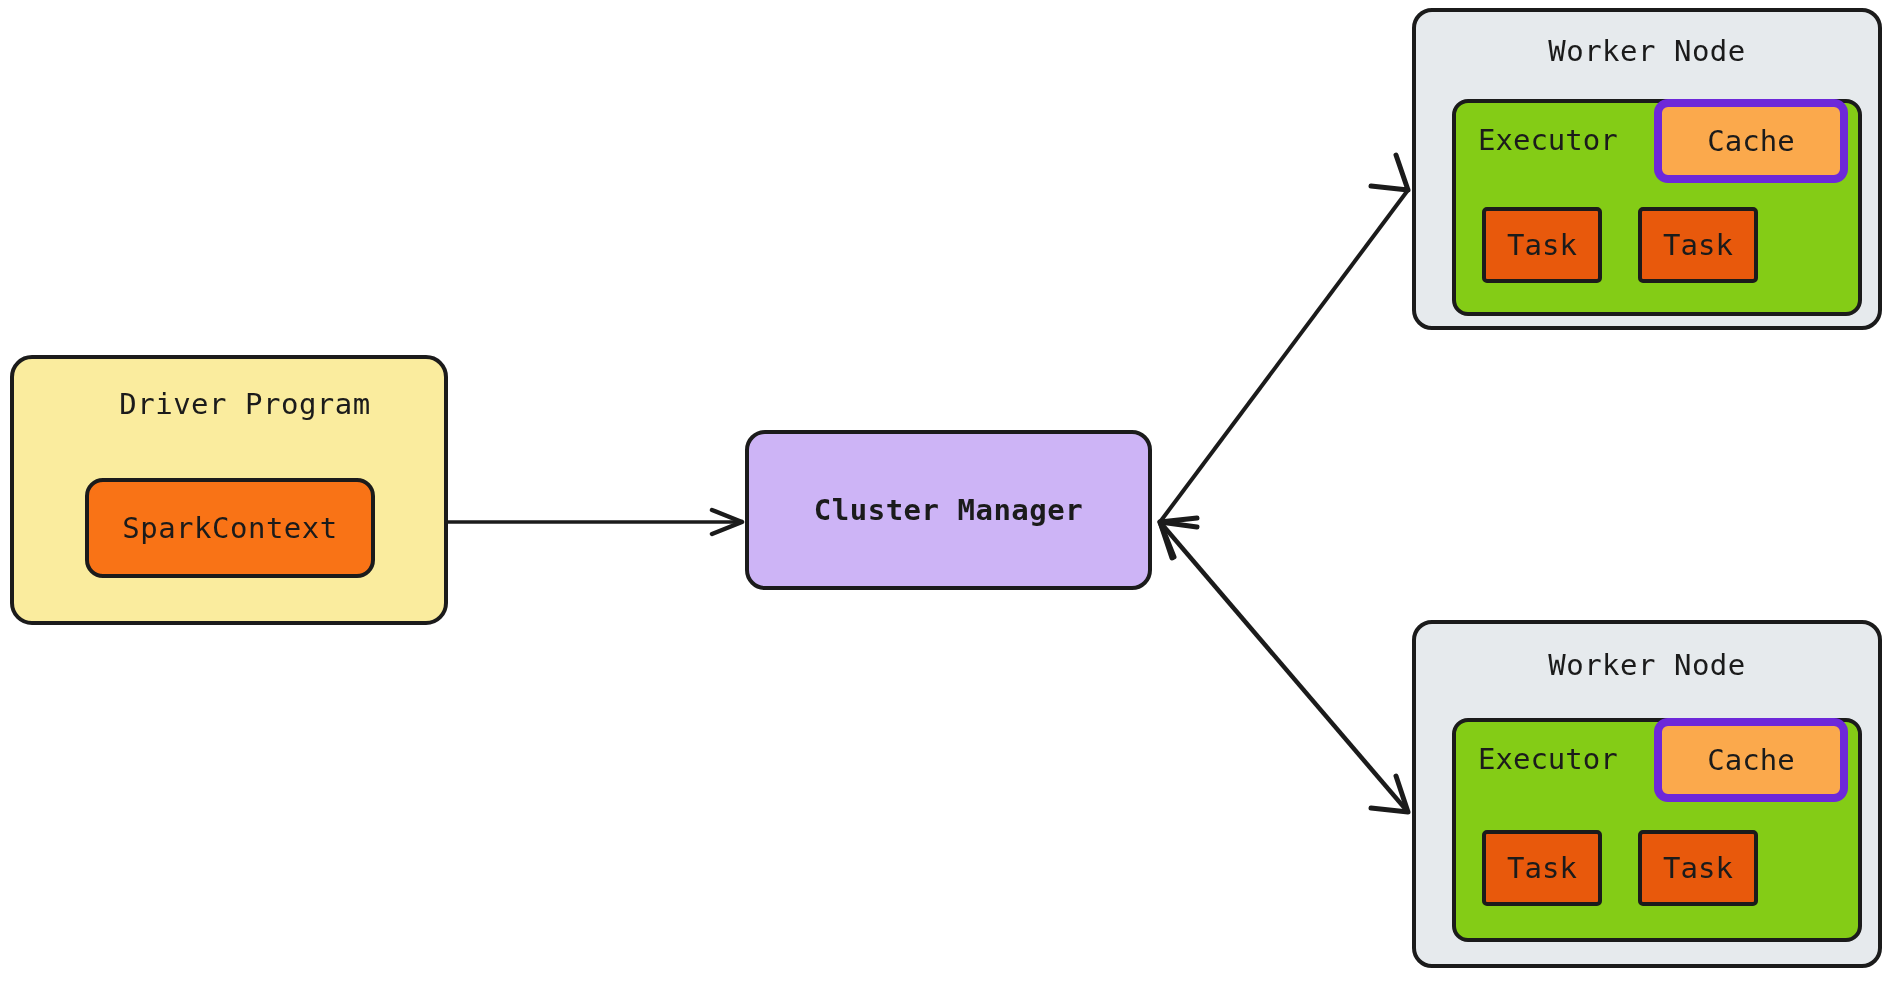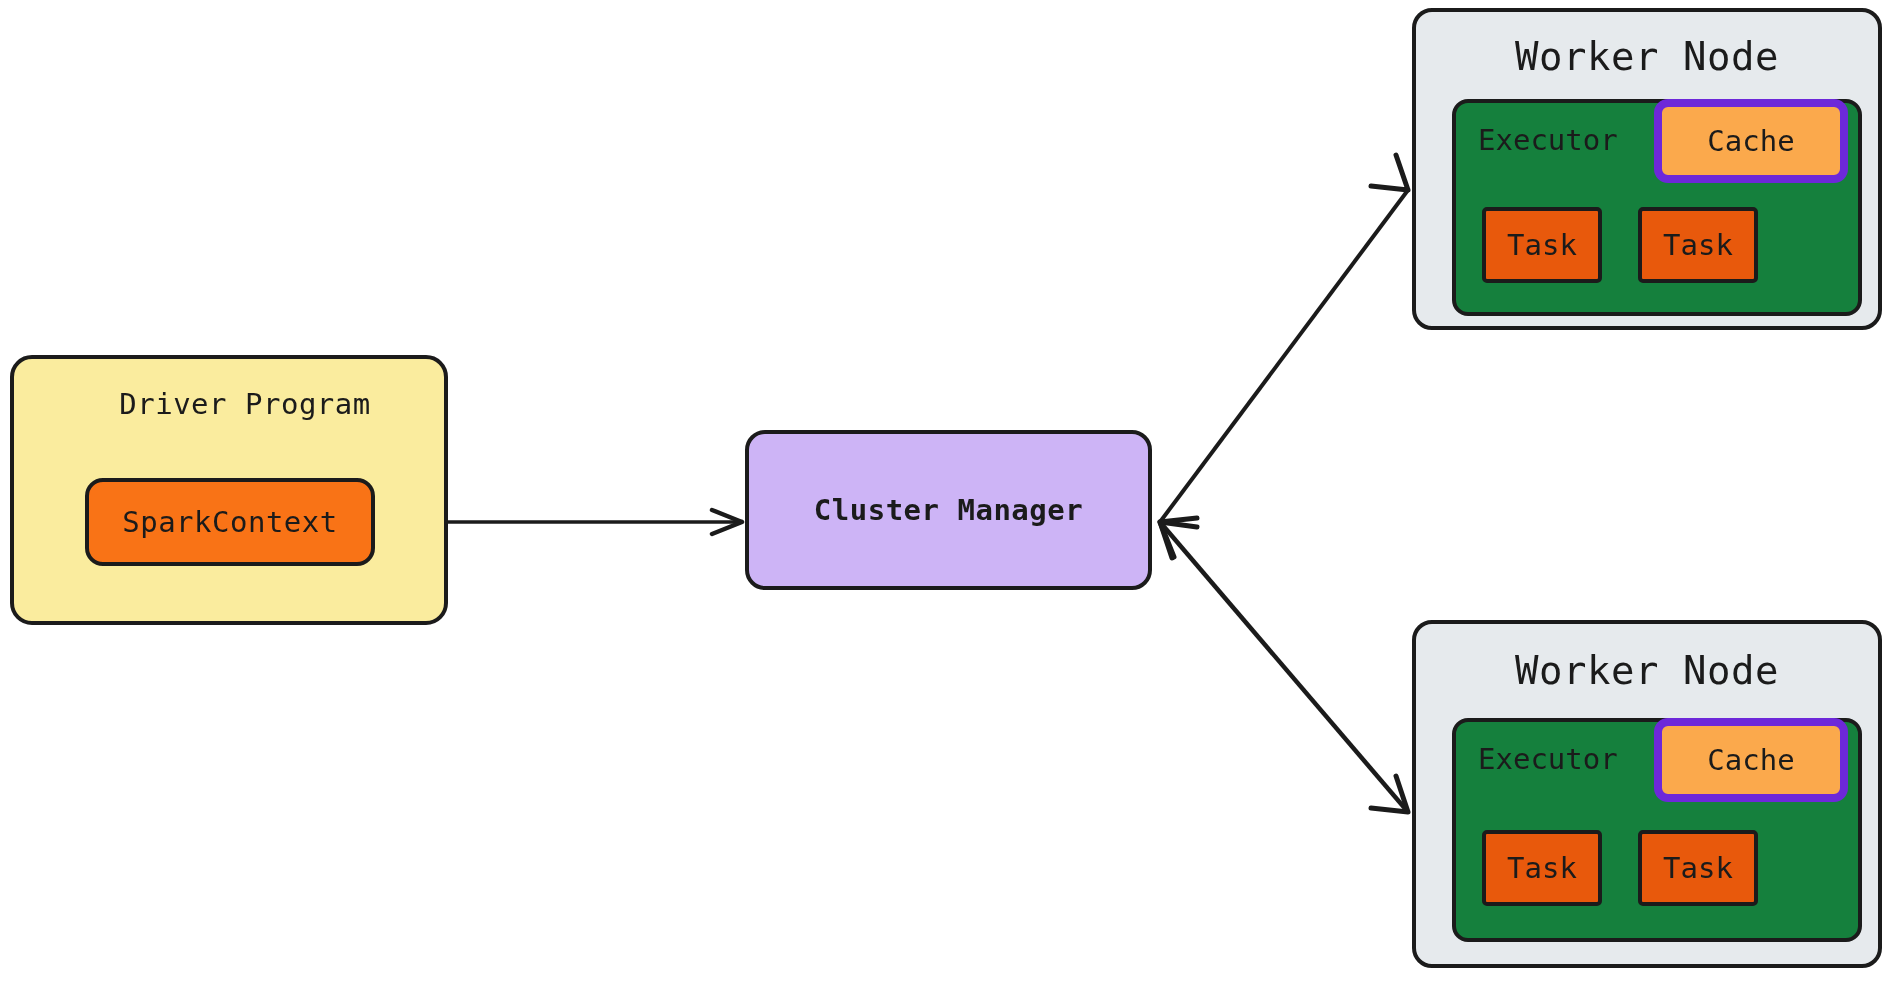--- a/index.html
+++ b/index.html
@@ -49,21 +49,21 @@
     right: 0;
     top: 28px;
     text-align: center;
     font-size: 29px;
     padding-left: 32px;
   }
   .sparkcontext {
     left: 85px;
     top: 478px;
     width: 290px;
-    height: 88px;
+    height: 100px;
     background: #F97316;
     border-radius: 18px;
   }
   .sparkcontext > .node-label { font-size: 29px; }
 
   
   .cluster-manager {
     left: 745px;
     top: 430px;
     width: 407px;
@@ -83,32 +83,32 @@
     left: 1412px;
   }
   .worker.top { top: 8px; }
   .worker.bottom { top: 620px; height: 348px; }
   .worker > .worker-title {
     position: absolute;
     left: 0;
     right: 0;
     top: 22px;
     text-align: center;
-    font-size: 39px;
+    font-size: 29px;
   }
   .worker.bottom > .worker-title { top: 24px; }
 
   .executor {
     position: absolute;
     box-sizing: border-box;
     left: 36px;
     top: 87px;
     width: 410px;
     height: 217px;
-    background: #15803d;
+    background: #84cc16;
     border: 4px solid #1b1b1b;
     border-radius: 16px;
     text-align: center;
   }
   .worker.bottom .executor {
     top: 94px;
     height: 224px;
   }
   .executor-label {
     position: absolute;

